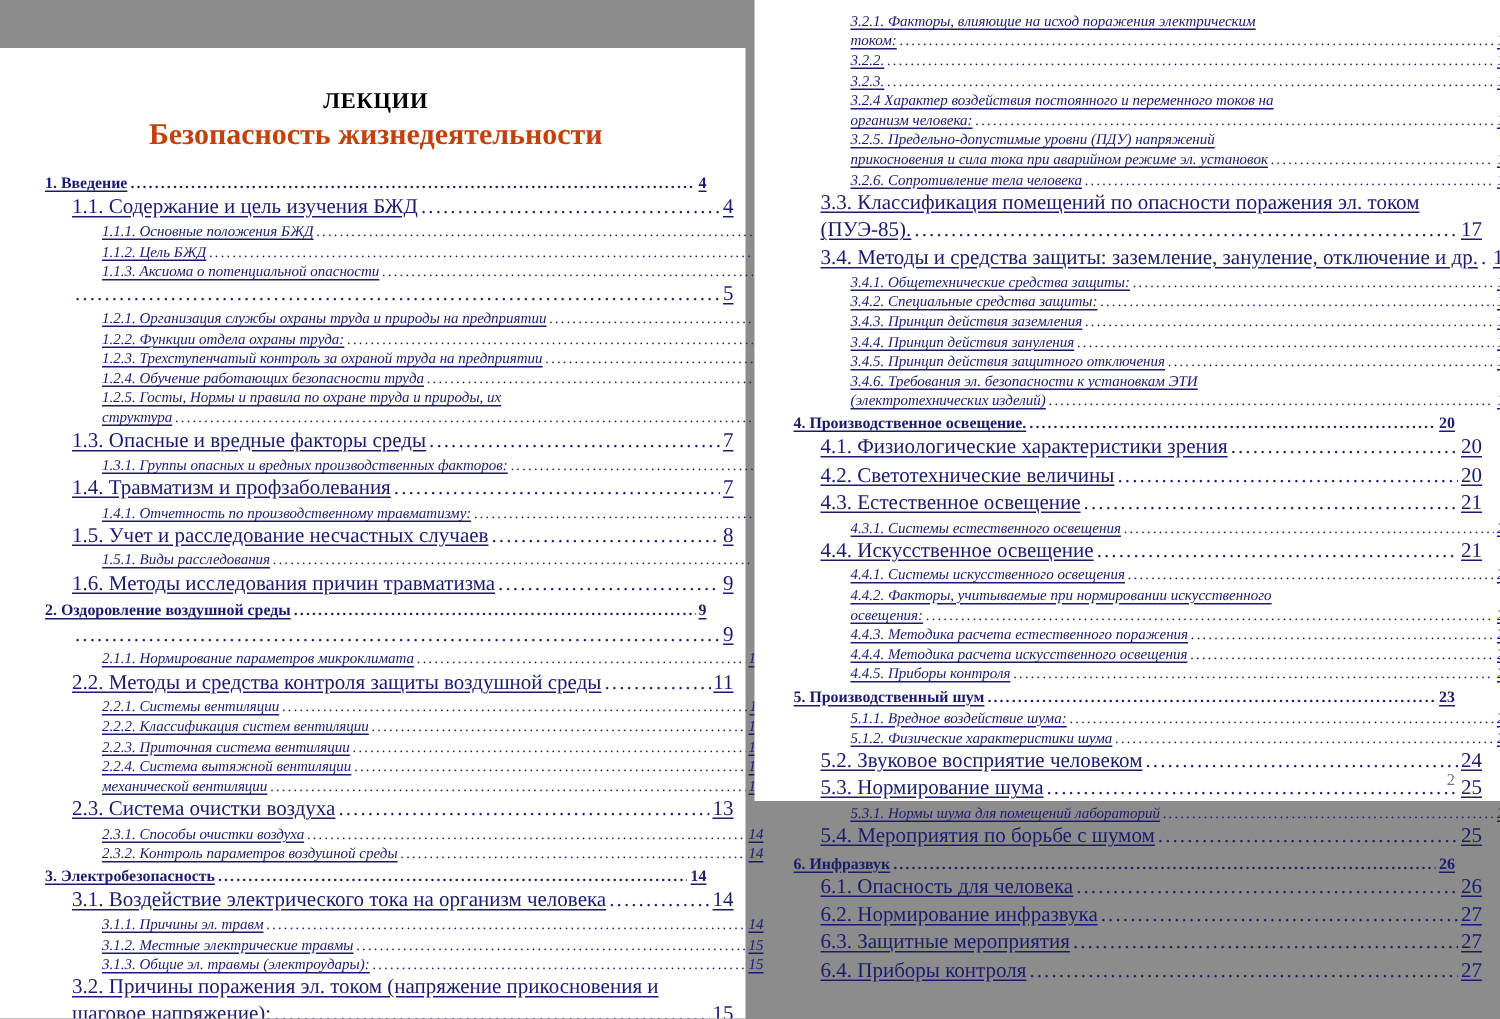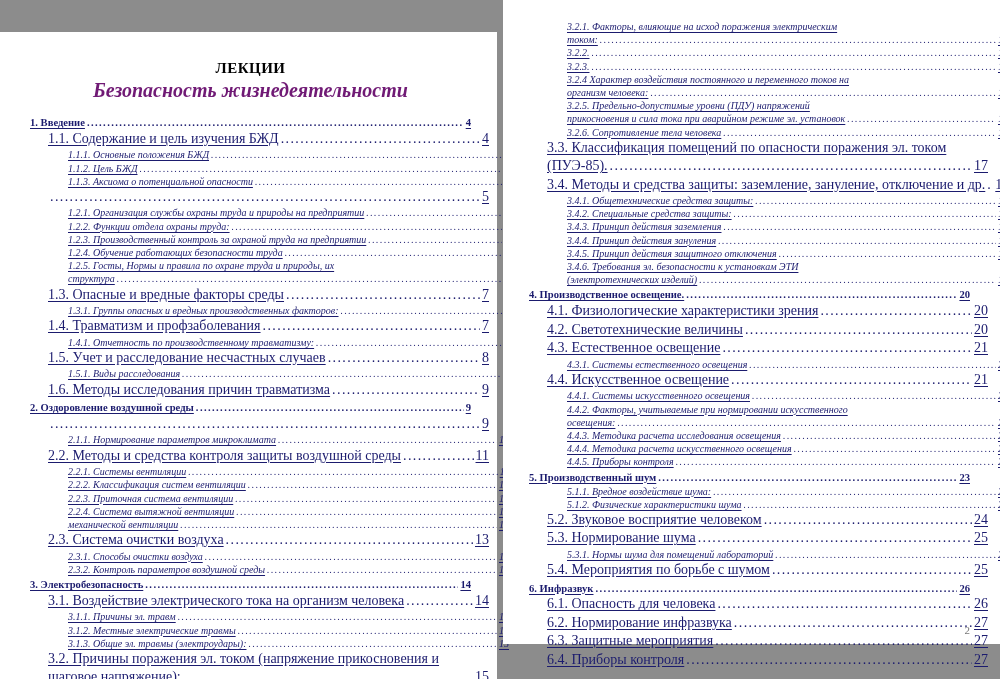--- a/index.html
+++ b/index.html
@@ -30,38 +30,37 @@
     padding: 16px 26px 10px 30px;
     margin-top: 32px;
   }
   .gutter {
     width: 6px;
     height: 679px;
     background: #8c8c8c;
   }
   .page-right {
     width: 497px;
-    height: 644px;
-    padding: 20px 30px 10px 26px;
+    height: 534px;
+    padding: 8px 30px 10px 26px;
   }
   .doc-title {
     text-align: center;
     font-weight: bold;
     font-size: 15px;
     letter-spacing: 0.5px;
     margin: 12px 0 2px 0;
     color: #000;
   }
   .doc-subtitle {
     text-align: center;
     font-weight: bold;
     font-size: 20px;
     margin: 0 0 14px 0;
-    color: #701a75;
-    font-style: italic;
+    color: #c2410c;
   }
   .toc {
     font-size: 10.2px;
     line-height: 1.32;
     color: #1b1b6e;
   }
   .toc-entry {
     display: flex;
     align-items: baseline;
     width: 100%;
@@ -177,21 +176,21 @@
         </div>
         <div class="toc-line">
           <div class="toc-entry lvl3">
             <span class="toc-text">1.2.2. Функции отдела охраны труда:</span>
             <span class="dots">....................................................................................................................................................................................</span>
             <span class="page-num">5</span>
           </div>
         </div>
         <div class="toc-line">
           <div class="toc-entry lvl3">
-            <span class="toc-text">1.2.3. Производственный контроль за охраной труда на предприятии</span>
+            <span class="toc-text">1.2.3. Трехступенчатый контроль за охраной труда на предприятии</span>
             <span class="dots">....................................................................................................................................................................................</span>
             <span class="page-num">6</span>
           </div>
         </div>
         <div class="toc-line">
           <div class="toc-entry lvl3">
             <span class="toc-text">1.2.4. Обучение работающих безопасности труда</span>
             <span class="dots">....................................................................................................................................................................................</span>
             <span class="page-num">6</span>
           </div>
@@ -557,21 +556,21 @@
             <span class="toc-text">4.4.2. Факторы, учитываемые при нормировании искусственного</span>
           </div>
           <div class="toc-entry lvl3 contline">
             <span class="toc-text">освещения:</span>
             <span class="dots">....................................................................................................................................................................................</span>
             <span class="page-num">22</span>
           </div>
         </div>
         <div class="toc-line">
           <div class="toc-entry lvl3">
-            <span class="toc-text">4.4.3. Методика расчета исследования освещения</span>
+            <span class="toc-text">4.4.3. Методика расчета естественного поражения</span>
             <span class="dots">....................................................................................................................................................................................</span>
             <span class="page-num">22</span>
           </div>
         </div>
         <div class="toc-line">
           <div class="toc-entry lvl3">
             <span class="toc-text">4.4.4. Методика расчета искусственного освещения</span>
             <span class="dots">....................................................................................................................................................................................</span>
             <span class="page-num">22</span>
           </div>

